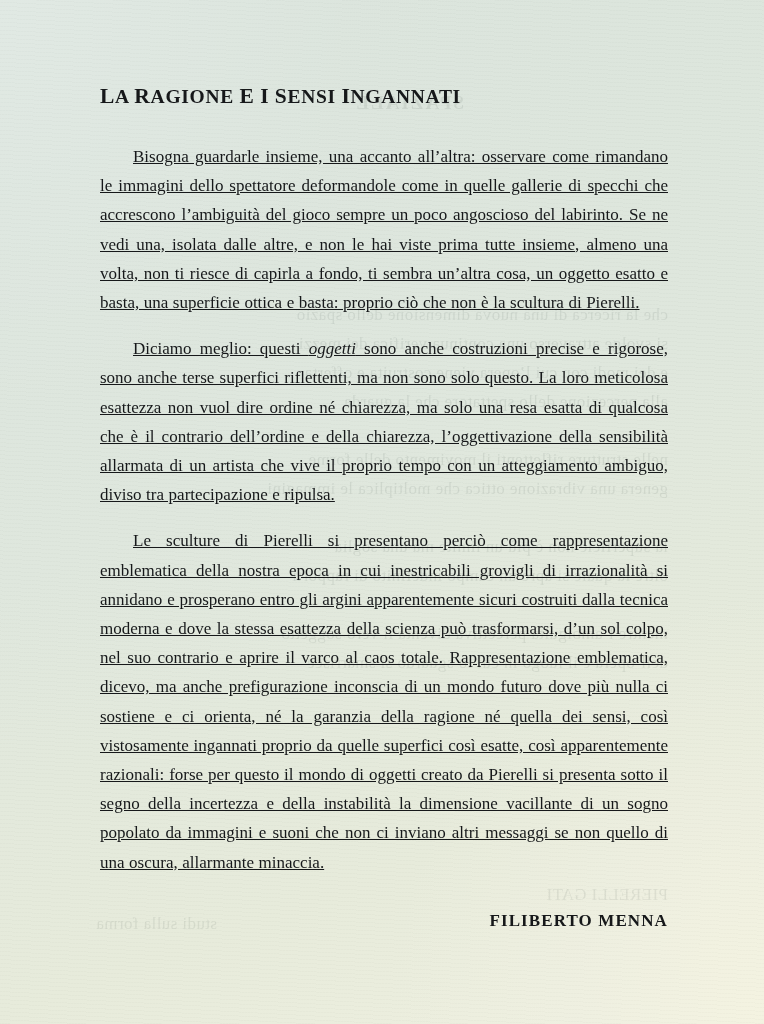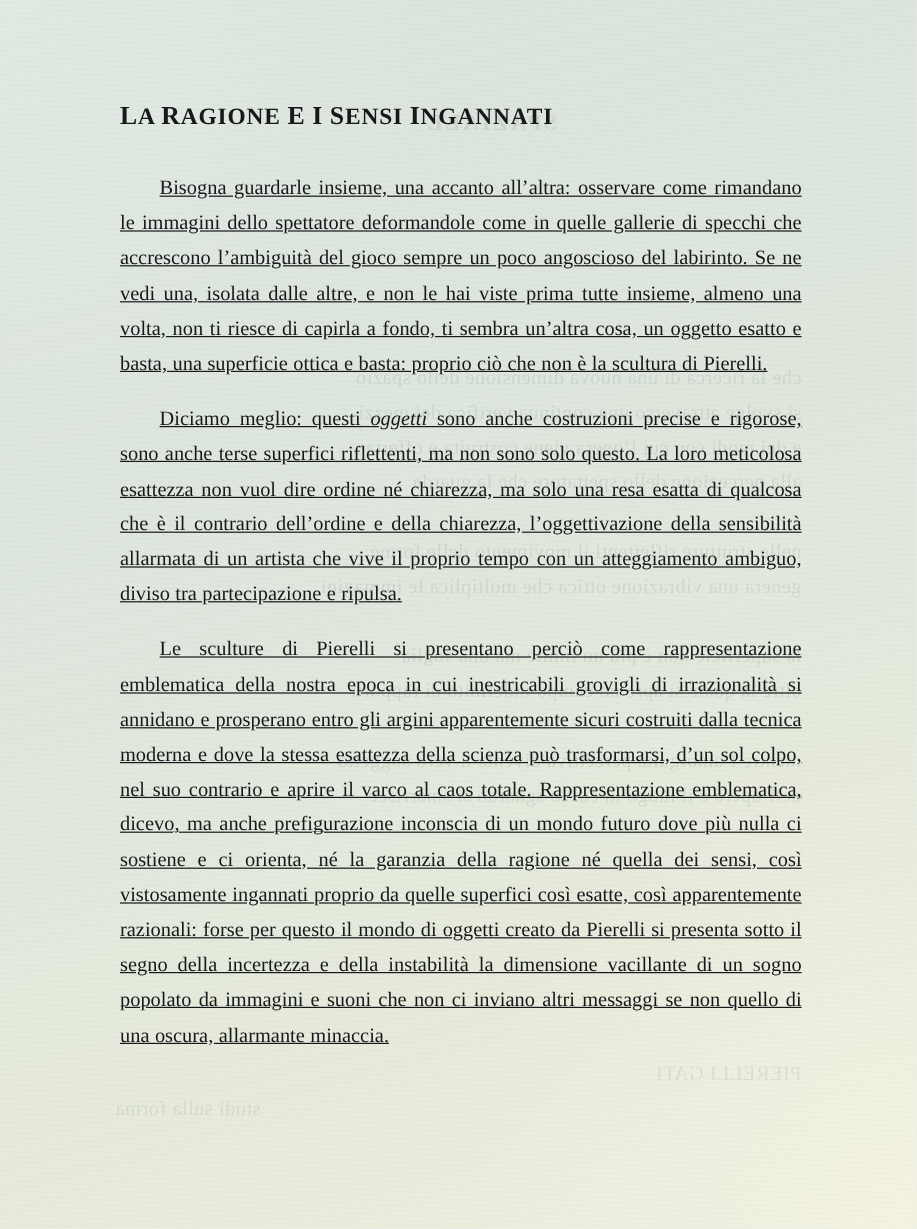--- a/index.html
+++ b/index.html
@@ -135,14 +135,15 @@
   <div id="grain"></div>
 
   <h1 id="page-title"><span class="cap">L</span><span>A</span><span> </span><span class="cap">R</span><span>A</span><span>G</span><span>I</span><span>O</span><span>N</span><span>E</span><span> </span><span class="cap">E</span><span> </span><span class="cap">I</span><span> </span><span class="cap">S</span><span>E</span><span>N</span><span>S</span><span>I</span><span> </span><span class="cap">I</span><span>N</span><span>G</span><span>A</span><span>N</span><span>N</span><span>A</span><span>T</span><span>I</span></h1>
 
   <div id="body-copy">
     <p class="para"><span>Bisogna guardarle insieme, una accanto all’altra: osservare come rimandano le immagini dello spettatore deformandole come in quelle gallerie di specchi che accrescono l’ambiguità del gioco sempre un poco angoscioso del labirinto. Se ne vedi una, isolata dalle altre, e non le hai viste prima tutte insieme, almeno una volta, non ti riesce di capirla a fondo, ti sembra un’altra cosa, un oggetto esatto e basta, una superficie ottica e basta: proprio ciò che non è la scultura di Pierelli.</span></p>
     <p class="para"><span>Diciamo meglio: questi </span><i>oggetti</i><span> sono anche costruzioni precise e rigorose, sono anche terse superfici riflettenti, ma non sono solo questo. La loro meticolosa esattezza non vuol dire ordine né chiarezza, ma solo una resa esatta di qualcosa che è il contrario dell’ordine e della chiarezza, l’oggettivazione della sensibilità allarmata di un artista che vive il proprio tempo con un atteggiamento ambiguo, diviso tra partecipazione e ripulsa.</span></p>
     <p class="para"><span>Le sculture di Pierelli si presentano perciò come rappresentazione emblematica della nostra epoca in cui inestricabili grovigli di irrazionalità si annidano e prosperano entro gli argini apparentemente sicuri costruiti dalla tecnica moderna e dove la stessa esattezza della scienza può trasformarsi, d’un sol colpo, nel suo contrario e aprire il varco al caos totale. Rappresentazione emblematica, dicevo, ma anche prefigurazione inconscia di un mondo futuro dove più nulla ci sostiene e ci orienta, né la garanzia della ragione né quella dei sensi, così vistosamente ingannati proprio da quelle superfici  così esatte, così apparentemente razionali: forse per questo il mondo di oggetti creato da Pierelli si presenta sotto il segno della incertezza e della instabilità la dimensione vacillante di un sogno popolato da immagini e suoni che non ci inviano altri messaggi se non quello di una oscura, allarmante minaccia.</span></p>
   </div>
 
+  <div id="signature">FILIBERTO  MENNA</div>
 
 </div>
 
 </body></html>

